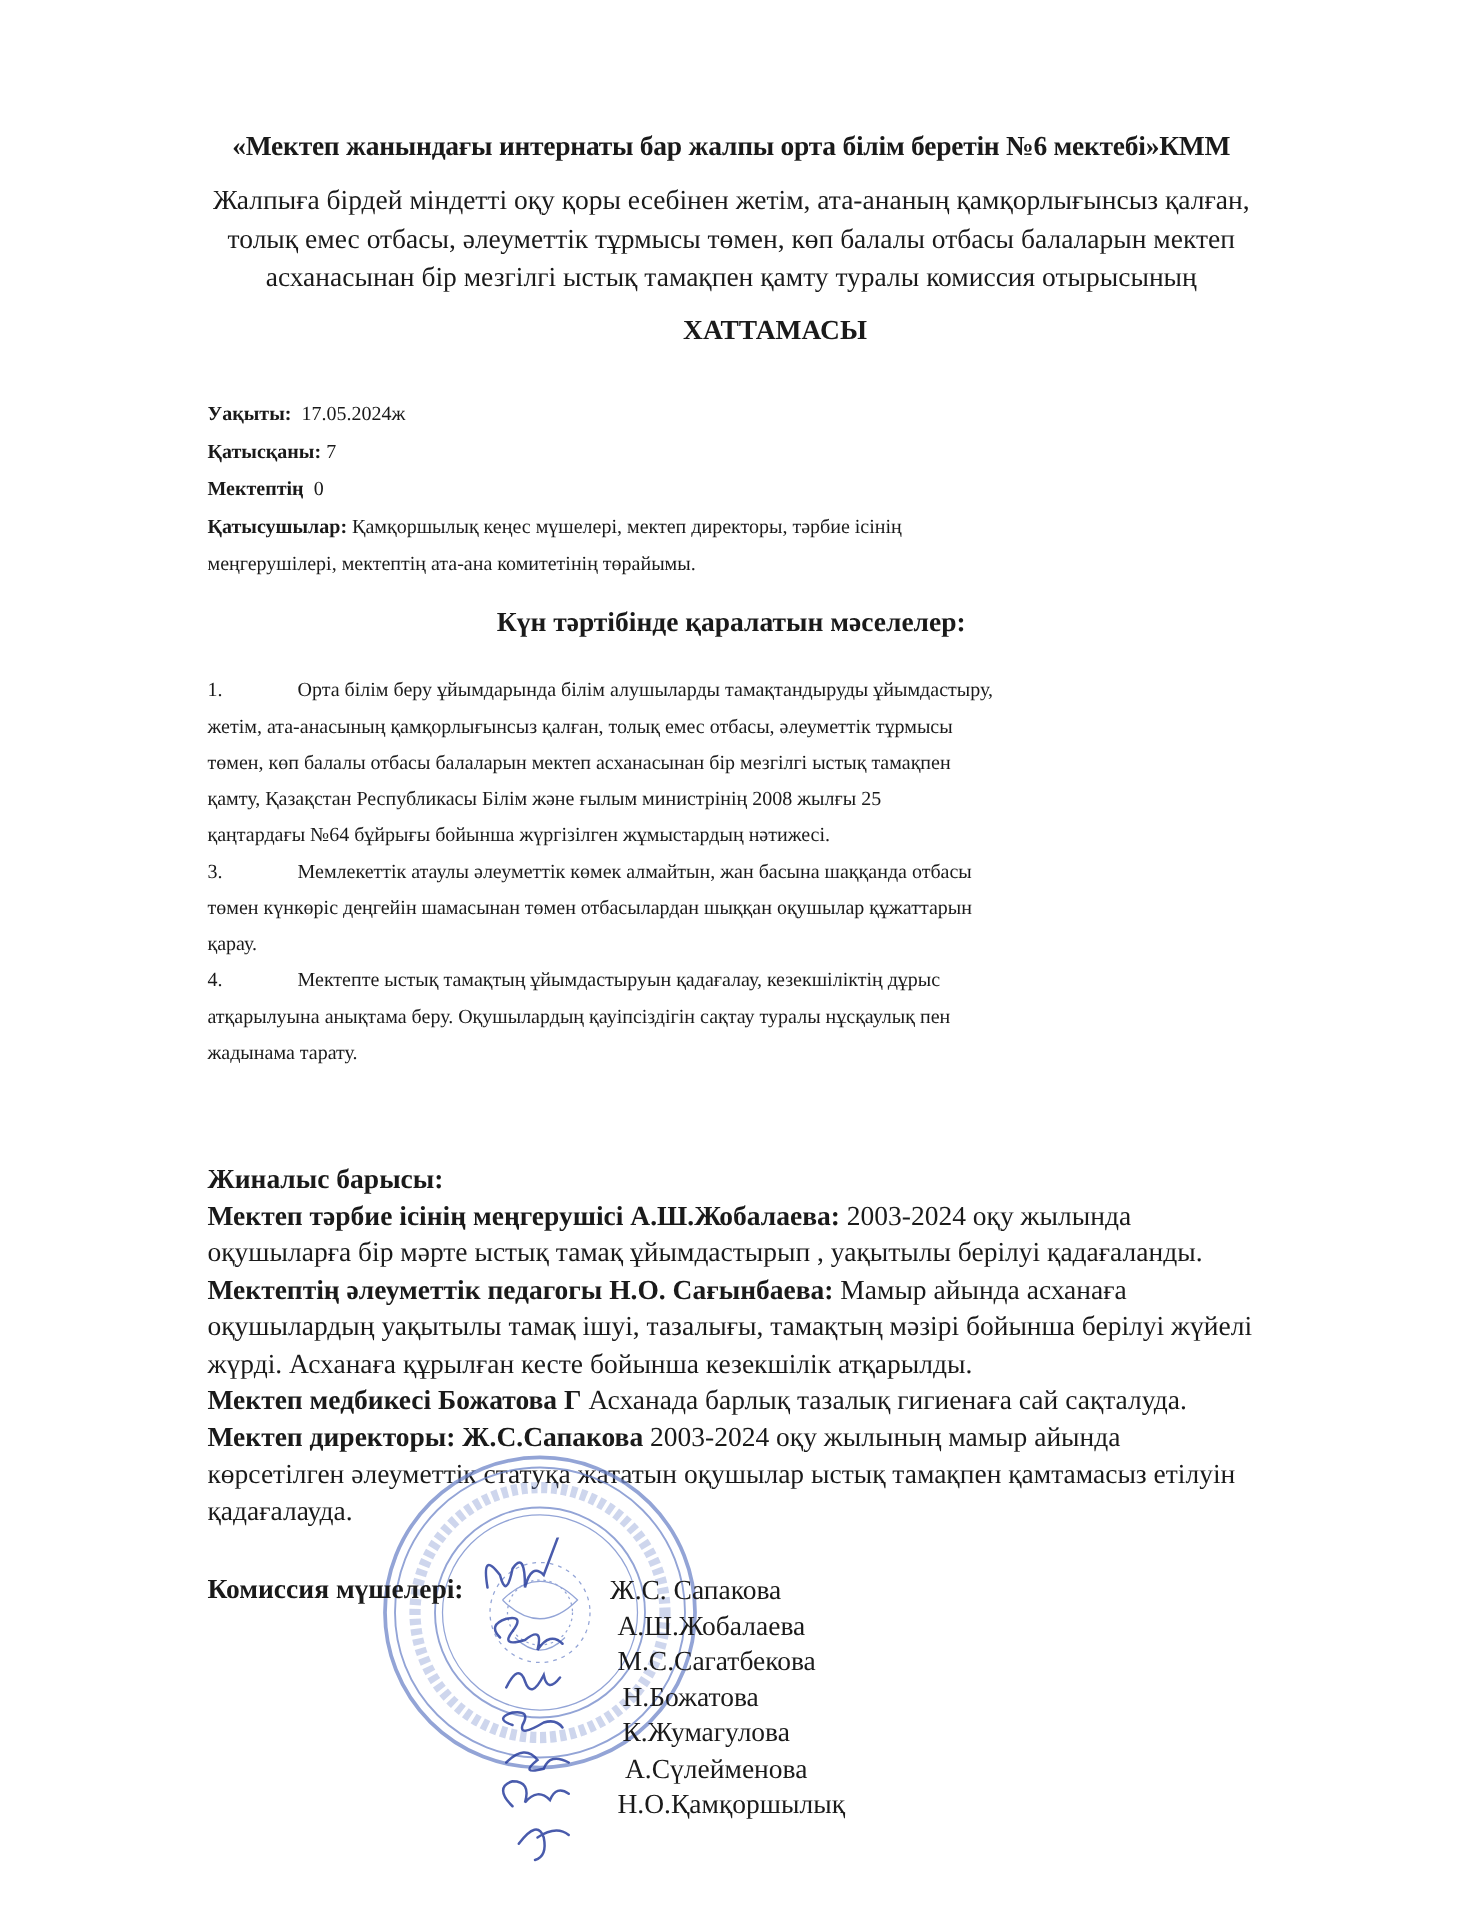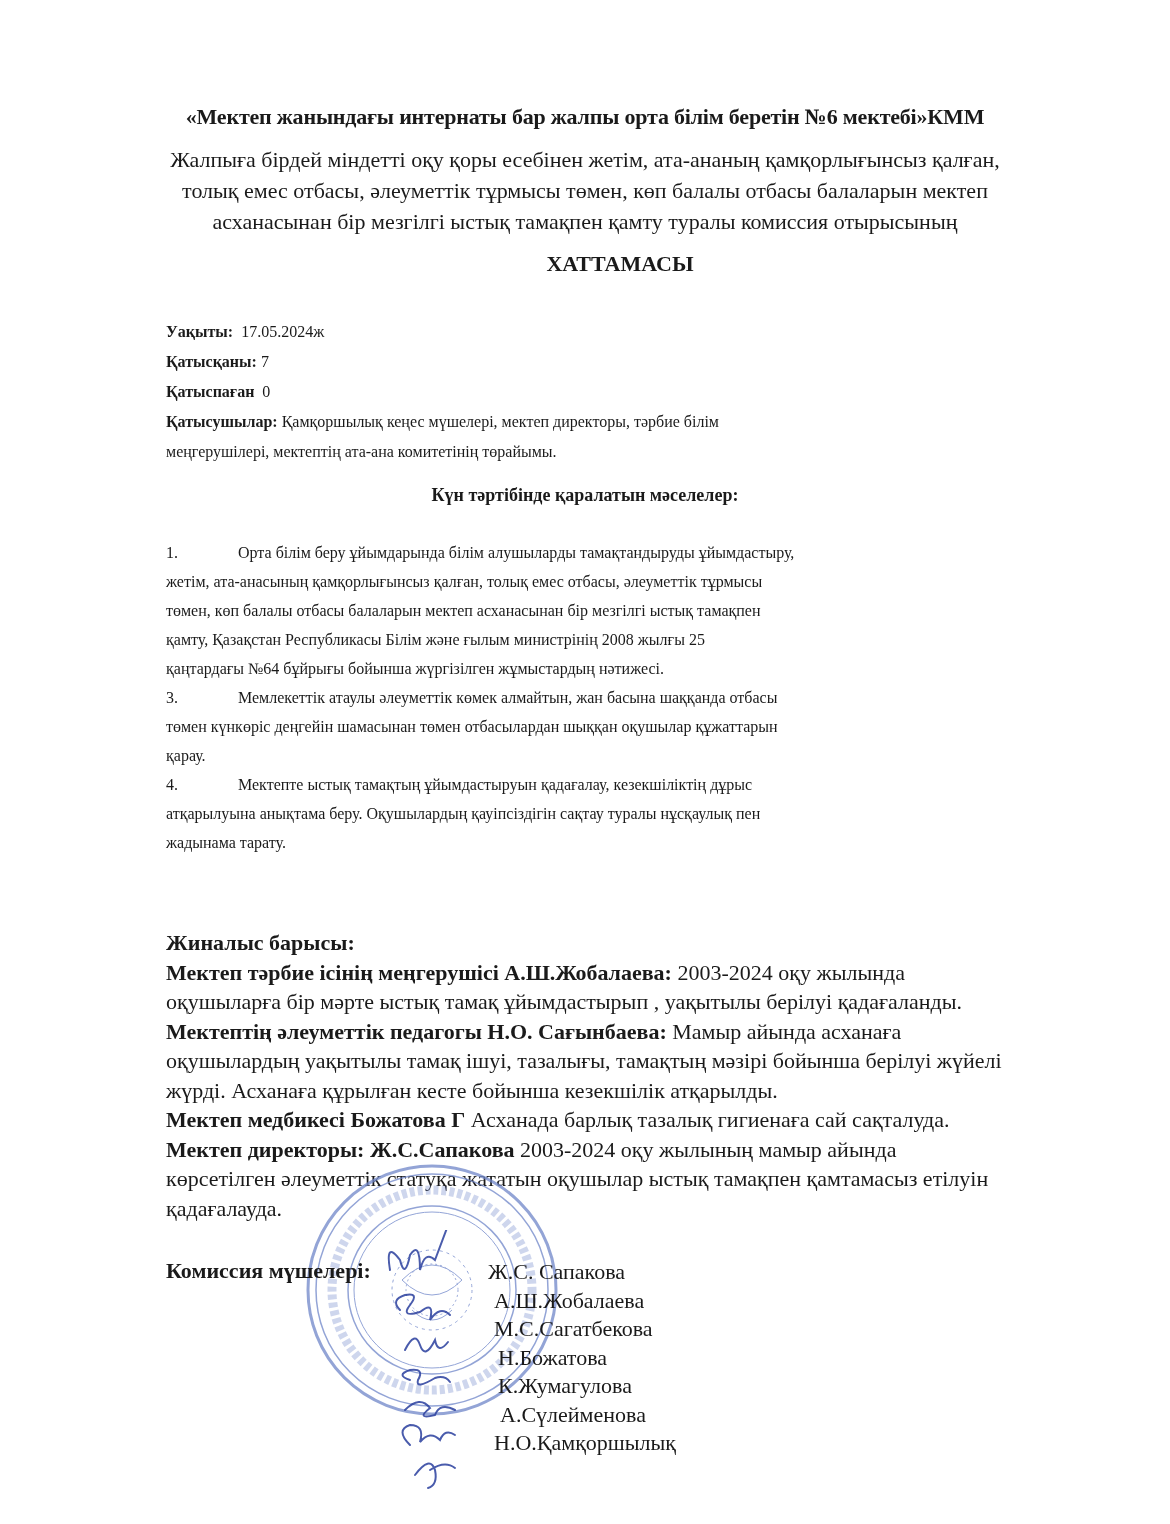--- a/index.html
+++ b/index.html
@@ -8,21 +8,21 @@
       font-family: "Liberation Serif", "DejaVu Serif", serif;
       color: #1a1a1a;
     }
     .abs { position: absolute; }
     .center { left: 0; width: 1170px; text-align: center; }
     .org-title { top: 80px; font-size: 22px; font-weight: bold; letter-spacing: -0.2px; margin-top: 24px; }
     .subtitle { top: 144px; font-size: 22px; line-height: 31px; }
     .doc-title { top: 251px; font-size: 22px; font-weight: bold; padding-left: 35px; }
     .meta { left: 166px; top: 317px; font-size: 16px; line-height: 30px; width: 920px; }
     .meta b { font-weight: bold; }
-    .agenda-title { top: 485px; font-size: 18px; font-weight: bold; }
+    .agenda-title { top: 485px; font-size: 22px; font-weight: bold; }
     .agenda { left: 166px; top: 538px; width: 930px; font-size: 16px; line-height: 29px; }
     .agenda .num { display: inline-block; width: 72px; }
     .agenda p { margin: 0; }
     .proceedings { left: 166px; top: 928px; width: 930px; font-size: 22px; line-height: 29.5px; }
     .proceedings p { margin: 0; }
     .proceedings b { font-weight: bold; text-align: center; }
     .commission { left: 166px; top: 1258px; font-size: 22px; font-weight: bold; }
     .members { left: 452px; top: 1258px; font-size: 22px; line-height: 28.5px; }
     .members div { white-space: nowrap; margin-left: 36px; }
     .stamp { left: 302px; top: 1160px; width: 260px; height: 260px; }
@@ -42,24 +42,24 @@
 <div class="abs center doc-title">ХАТТАМАСЫ</div>
 
 <div class="abs meta">
   <div>
     <b>Уақыты:</b>&nbsp;&nbsp;<span>17.05.2024ж</span>
   </div>
   <div>
     <b>Қатысқаны:</b> <span>7</span>
   </div>
   <div>
-    <b>Қатыспаған</b>&nbsp;&nbsp;<span>0</span>
+    <b>Мектептің</b>&nbsp;&nbsp;<span>0</span>
   </div>
   <div>
-    <b>Қатысушылар:</b> <span>Қамқоршылық кеңес мүшелері, мектеп директоры, тәрбие білім</span>
+    <b>Қатысушылар:</b> <span>Қамқоршылық кеңес мүшелері, мектеп директоры, тәрбие ісінің</span>
   </div>
   <div>меңгерушілері, мектептің ата-ана комитетінің төрайымы.</div>
 </div>
 
 <div class="abs center agenda-title">Күн тәртібінде қаралатын мәселелер:</div>
 
 <div class="abs agenda">
   <div>
     <p><span class="num">1.</span><span>Орта білім беру ұйымдарында білім алушыларды тамақтандыруды ұйымдастыру,</span></p>
     <p>жетім, ата-анасының қамқорлығынсыз қалған, толық емес отбасы, әлеуметтік тұрмысы</p>

